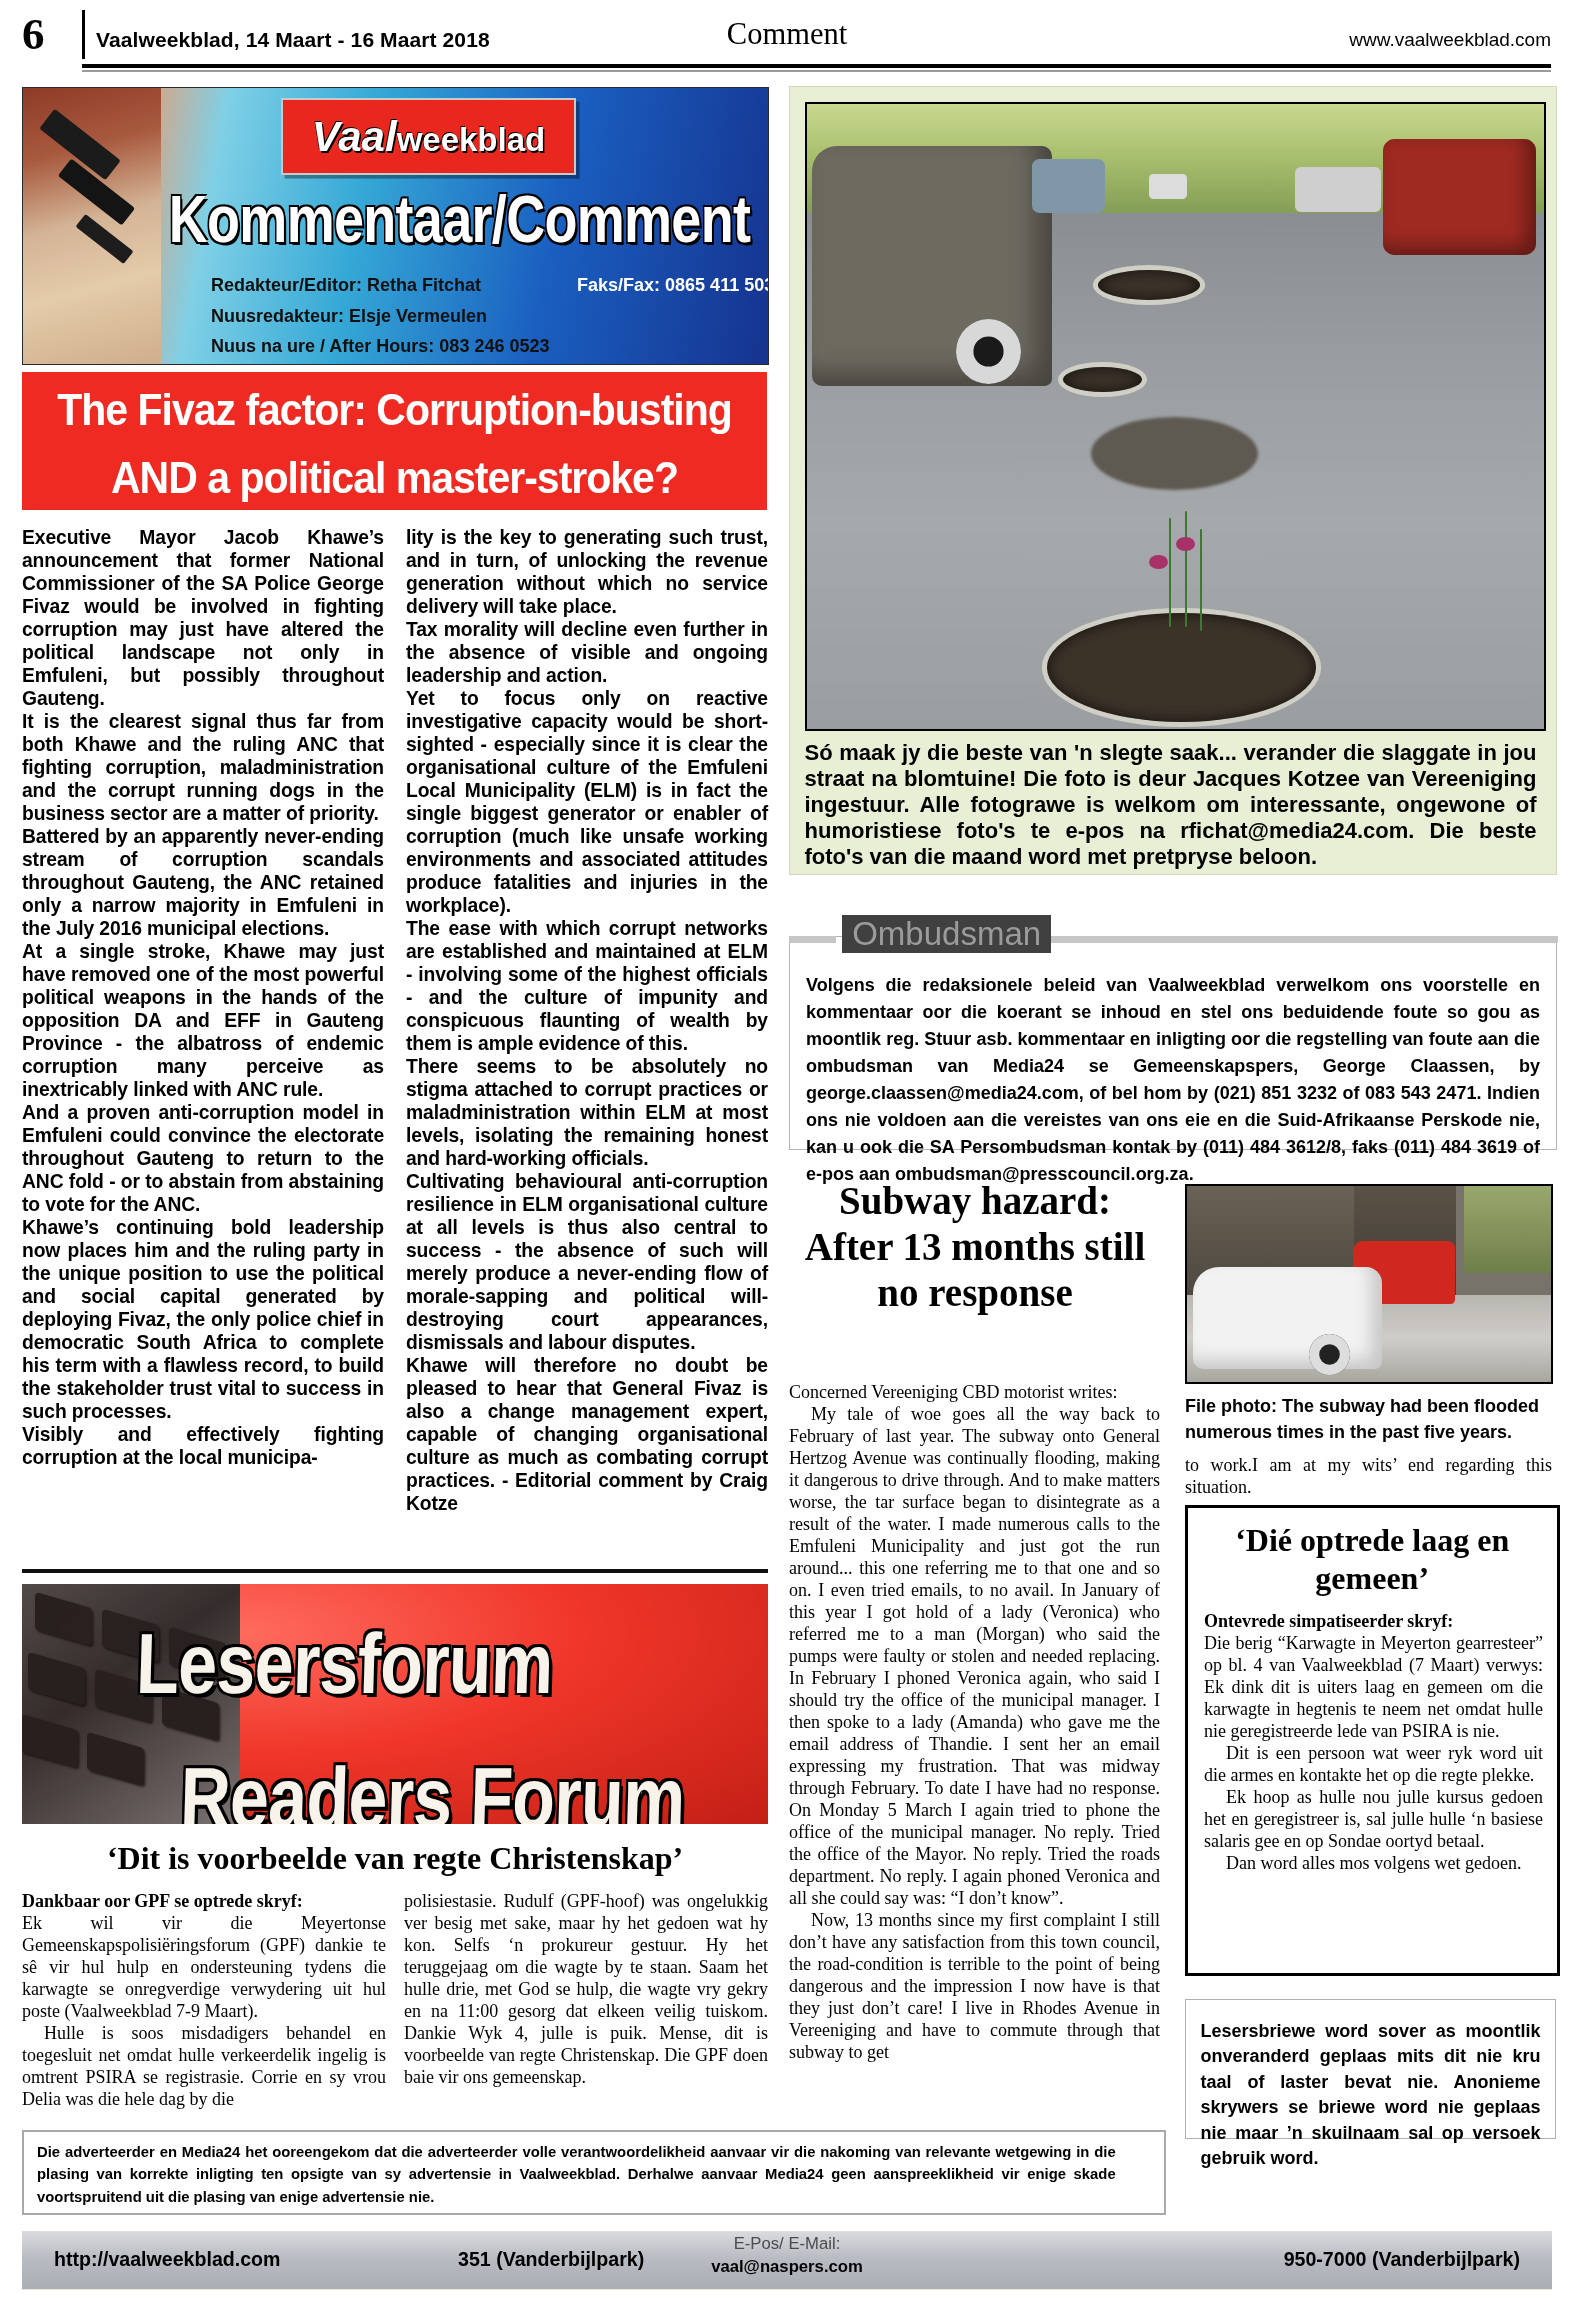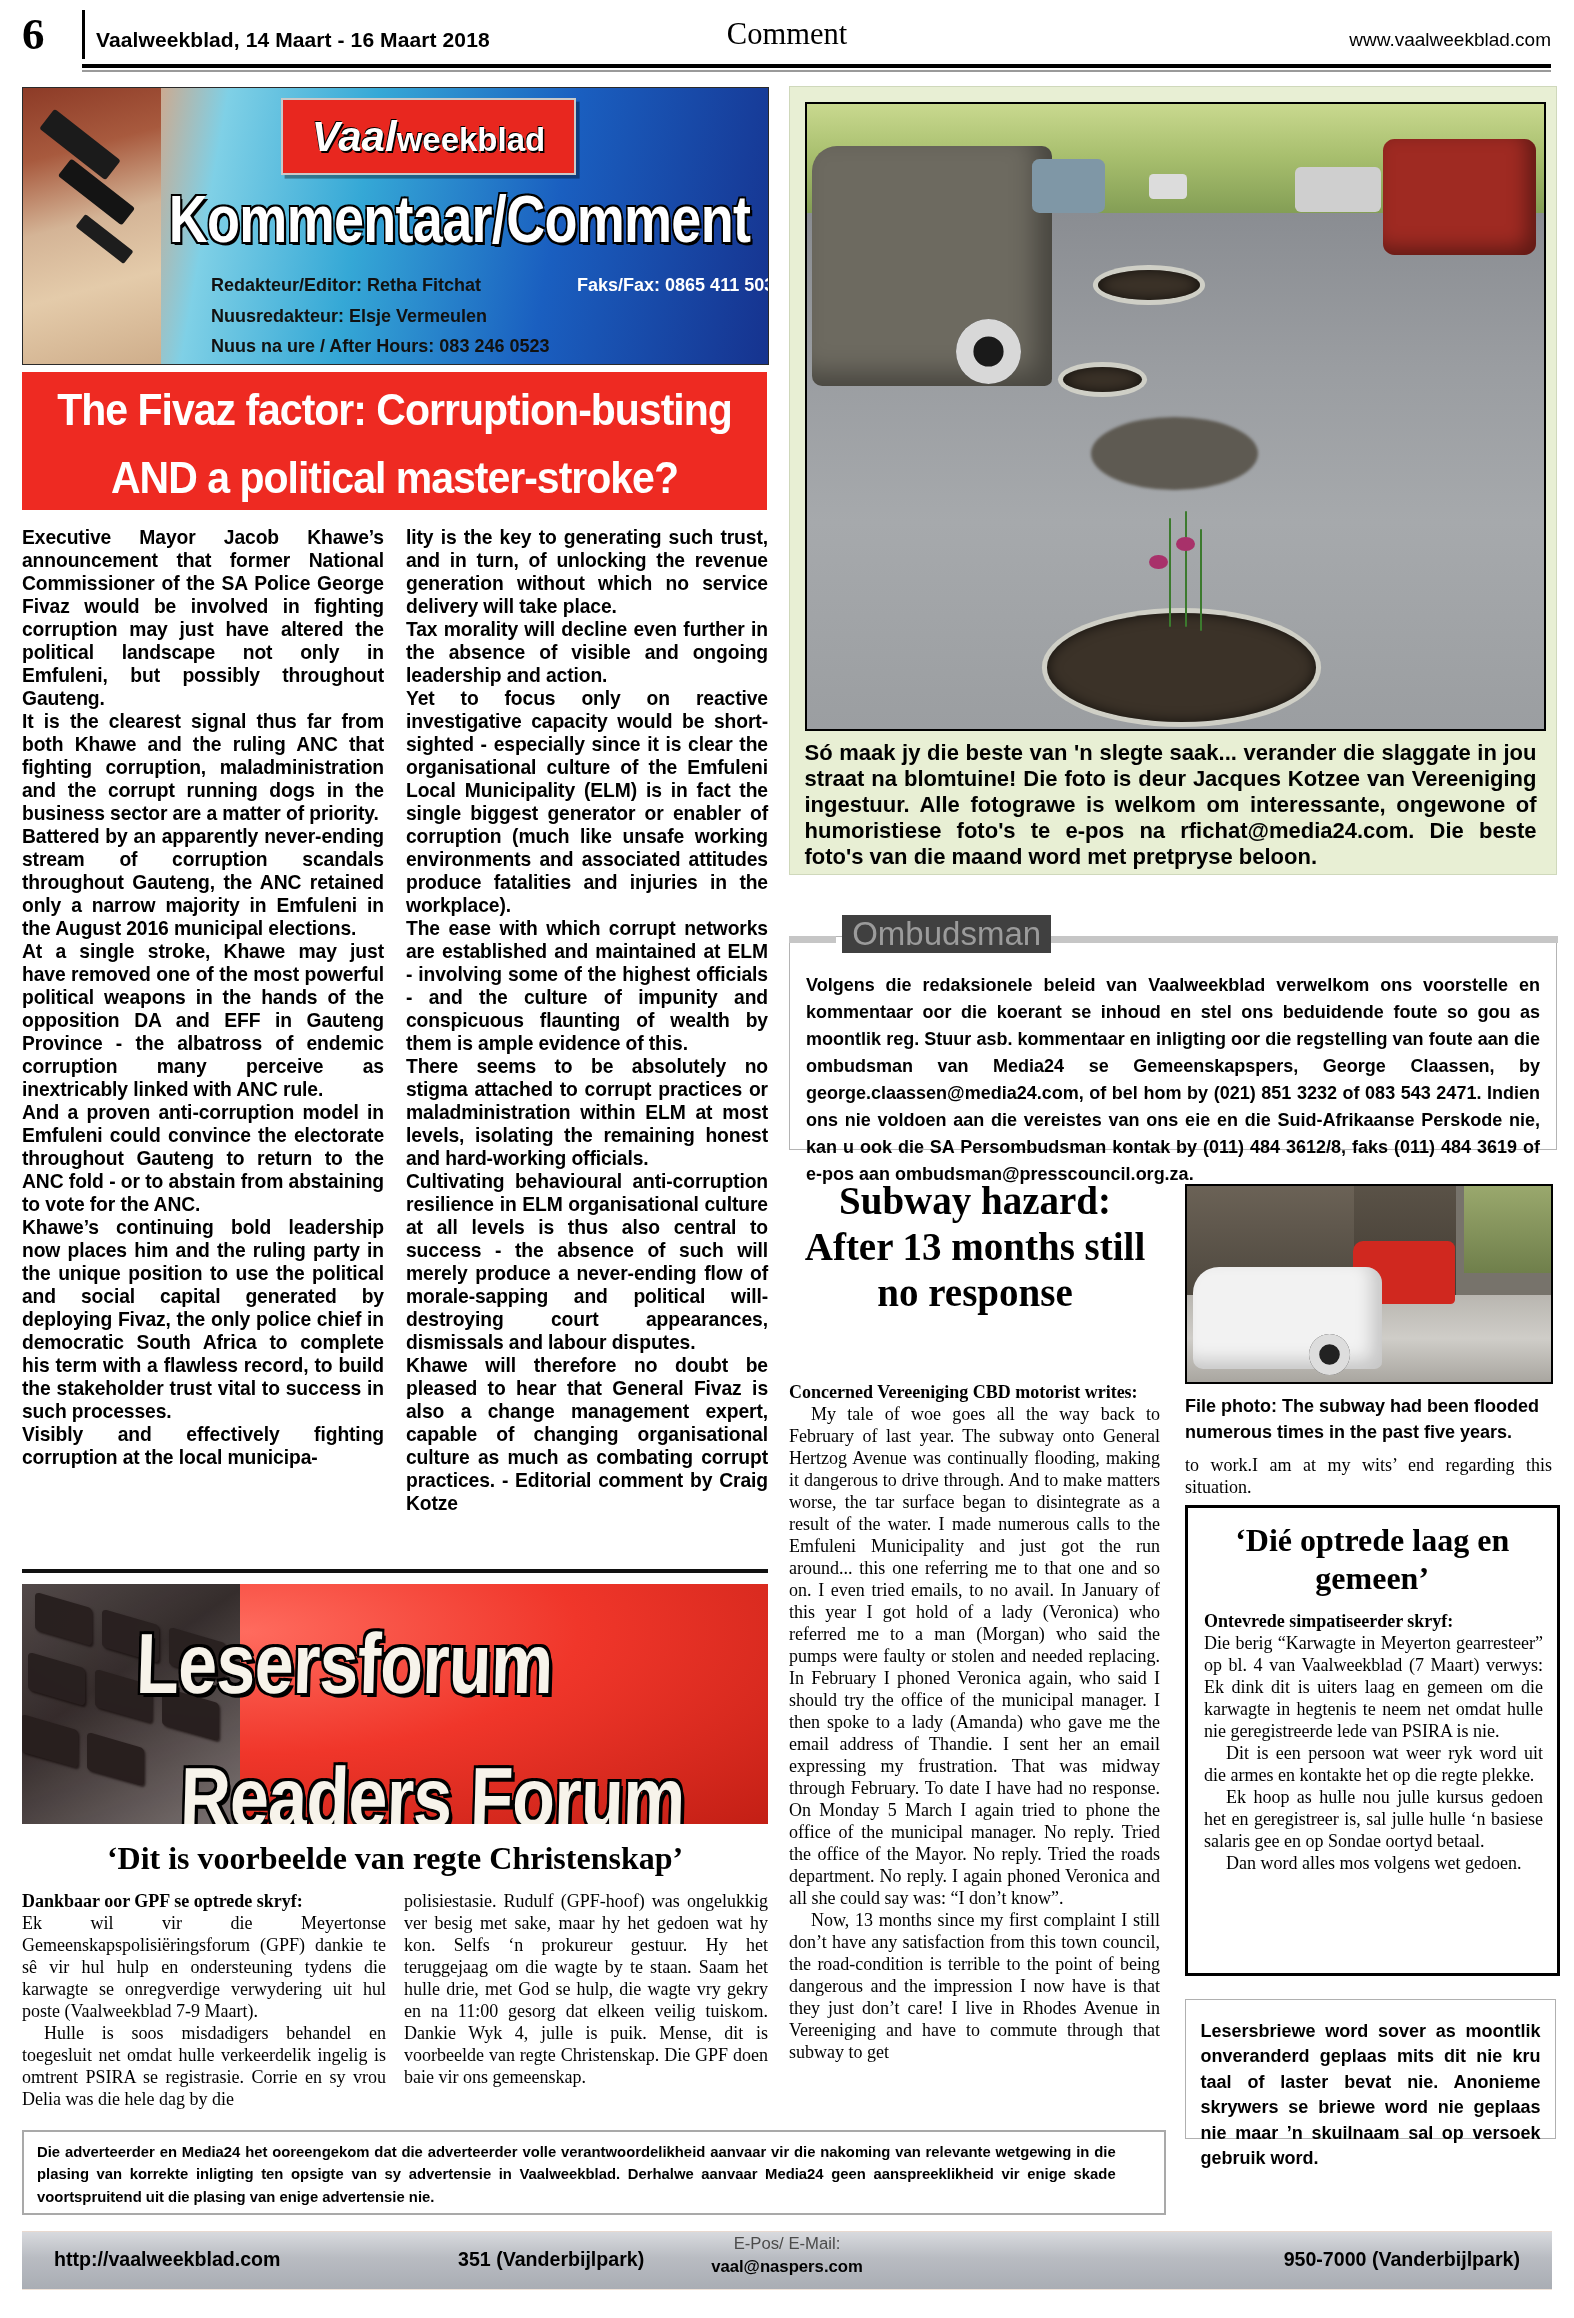--- a/index.html
+++ b/index.html
@@ -121,21 +121,21 @@
   .sub-white-car:after{content:"";position:absolute;left:116px;top:67px;width:41px;height:41px;
     border-radius:50%;background:#222;box-shadow:inset 0 0 0 10.2px #ddd;}
   .sub-red-car{position:absolute;left:166px;top:55px;width:102px;height:63px;background:#d0281f;
     border-radius:10.2px 7.3px 4.4px 4.4px;}
   .sub-sky{position:absolute;right:0;top:0;width:87px;height:87px;
     background:linear-gradient(180deg,#9aa86d 0%,#6f7f4b 100%);}
   .sub-photo-cap{position:absolute;left:1185px;top:1393px;width:367px;font-size:18px;line-height:26px;
     font-weight:bold;}
   .sub-lead{position:absolute;left:789px;top:1381px;width:371px;
     font-family:"Liberation Serif",serif;font-size:18px;line-height:22px;text-align:justify;}
-  .sub-lead .lede{font-weight:bold;}
+  .sub-lead .lede{font-weight:normal;}
   .sub-lead p{margin:0;}
   .sub-lead p.ind{text-indent:22px;}
   .sub-tail{position:absolute;left:1185px;top:1454px;width:367px;
     font-family:"Liberation Serif",serif;font-size:18px;line-height:22px;text-align:justify;}
 
   
   .optrede{position:absolute;left:1185px;top:1505px;width:369px;height:465px;
     border:3.6px solid #000;background:#fff;}
   .optrede-h{position:absolute;left:10.2px;top:13px;width:348px;text-align:center;
     font-family:"Liberation Serif",serif;font-weight:bold;font-size:32px;line-height:38px;}
@@ -235,21 +235,21 @@
   <div class="redhead">
     <div class="redhead-txt">
       <div>The Fivaz factor: Corruption-busting</div>
       <div>AND a political master-stroke?</div>
     </div>
   </div>
 
   <div class="ed-col ed-col1">
     <p>Executive Mayor Jacob Khawe’s announcement that former National Commissioner of the SA Police George Fivaz would be involved in fighting corruption may just have altered the political landscape not only in Emfuleni, but possibly throughout Gauteng.</p>
     <p>It is the clearest signal thus far from both Khawe and the ruling ANC that fighting corruption, maladministration and the corrupt running dogs in the business sector are a matter of priority.</p>
-    <p>Battered by an apparently never-ending stream of corruption scandals throughout Gauteng, the ANC retained only a narrow majority in Emfuleni in the August 2016 municipal elections.</p>
+    <p>Battered by an apparently never-ending stream of corruption scandals throughout Gauteng, the ANC retained only a narrow majority in Emfuleni in the July 2016 municipal elections.</p>
     <p>At a single stroke, Khawe may just have removed one of the most powerful political weapons in the hands of the opposition DA and EFF in Gauteng Province - the albatross of endemic corruption many perceive as inextricably linked with ANC rule.</p>
     <p>And a proven anti-corruption model in Emfuleni could convince the electorate throughout Gauteng to return to the ANC fold - or to abstain from abstaining to vote for the ANC.</p>
     <p>Khawe’s continuing bold leadership now places him and the ruling party in the unique position to use the political and social capital generated by deploying Fivaz, the only police chief in democratic South Africa to complete his term with a flawless record, to build the stakeholder trust vital to success in such processes.</p>
     <p>Visibly and effectively fighting corruption at the local municipa-</p>
   </div>
 
   <div class="ed-col ed-col2">
     <p>lity is the key to generating such trust, and in turn, of unlocking the revenue generation without which no service delivery will take place.</p>
     <p>Tax morality will decline even further in the absence of visible and ongoing leadership and action.</p>
     <p>Yet to focus only on reactive investigative capacity would be short-sighted - especially since it is clear the organisational culture of the Emfuleni Local Municipality (ELM) is in fact the single biggest generator or enabler of corruption (much like unsafe working environments and associated attitudes produce fatalities and injuries in the workplace).</p>

